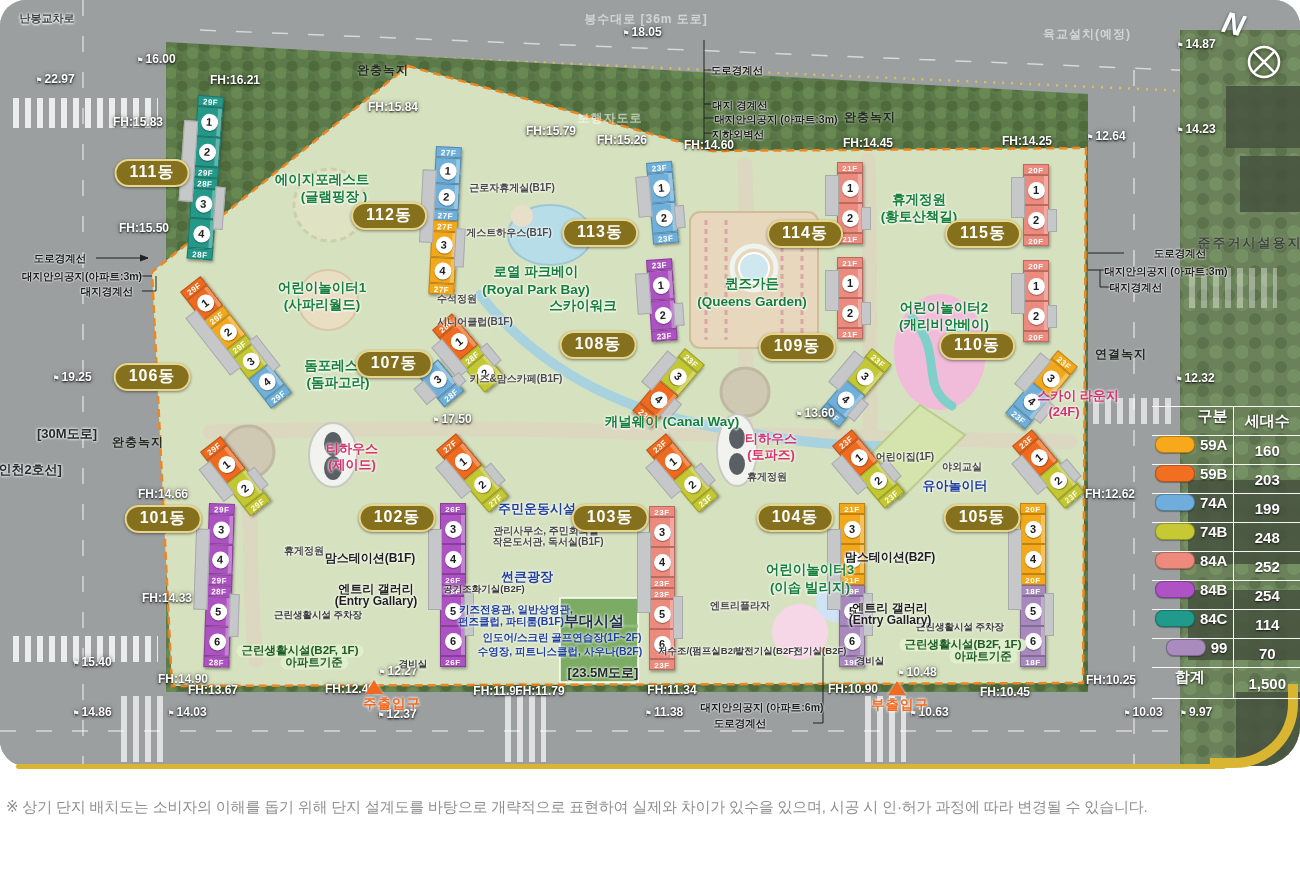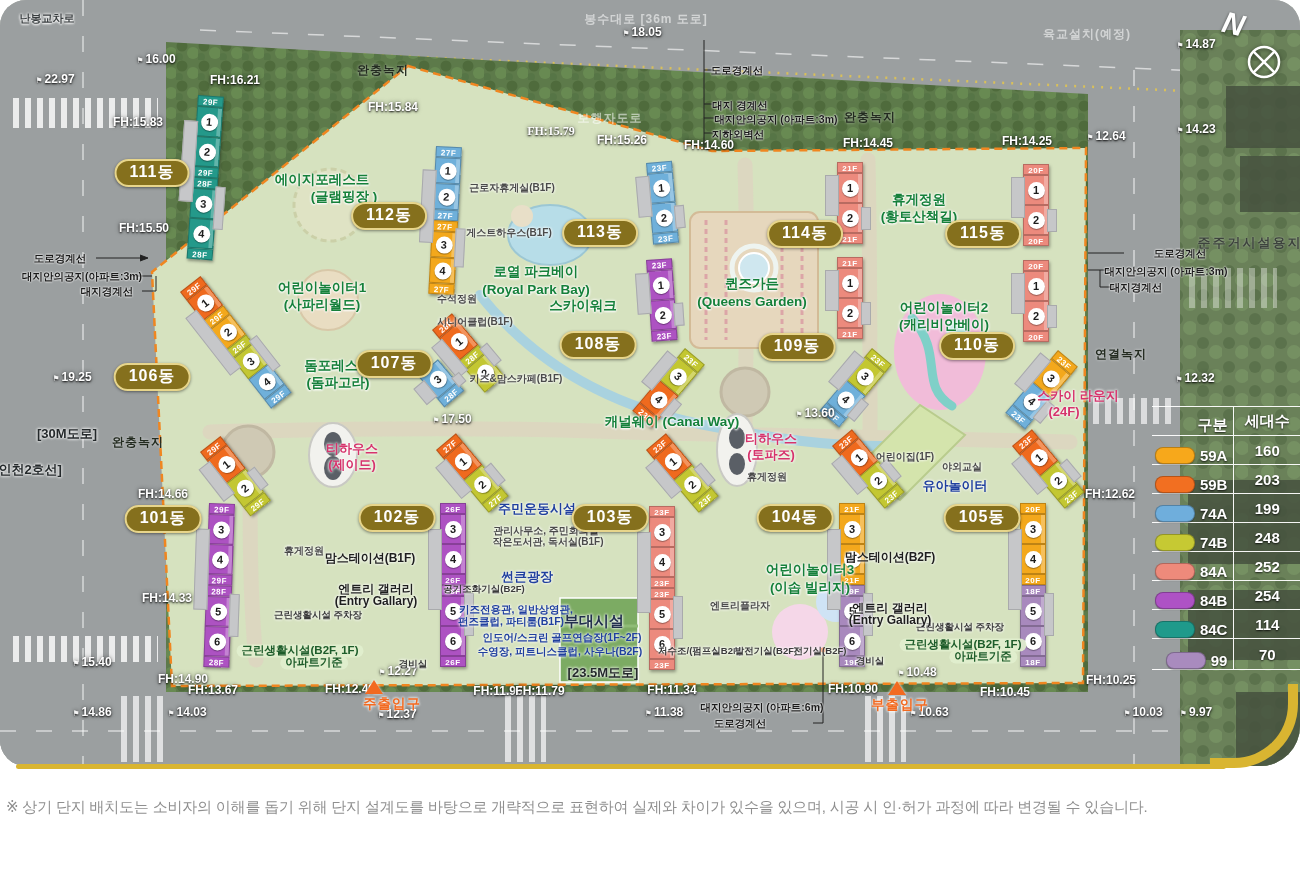--- a/index.html
+++ b/index.html
@@ -45,21 +45,21 @@
   .mass2{position:absolute;right:-8px;top:55%;width:8px;height:25%;background:#c6c7c9;border:1px solid #a9aaac;}
   .seg-u{height:30px;display:flex;align-items:center;justify-content:center;
          border:1px solid rgba(0,0,0,.22);box-sizing:border-box;
          box-shadow:inset -4px 0 0 rgba(255,255,255,.28);}
   .seg-t{height:11px;font-size:8px;font-weight:800;color:#fff;text-align:center;line-height:11px;
          border:1px solid rgba(0,0,0,.22);box-sizing:border-box;letter-spacing:.5px;}
   .num{width:17px;height:17px;border-radius:50%;background:#fff;color:#1c1c1c;font-size:11px;font-weight:800;
        display:flex;align-items:center;justify-content:center;box-shadow:0 1px 1px rgba(0,0,0,.35);}
   
   .legend{position:absolute;left:1152px;top:406px;width:148px;z-index:45;color:#fff;}
-  .lg-row{display:flex;align-items:flex-end;height:28px;border-top:1.5px solid rgba(255,255,255,.95);}
+  .lg-row{display:flex;align-items:flex-start;height:28px;border-top:1.5px solid rgba(255,255,255,.95);}
   .lg-row:last-child{border-bottom:1.5px solid rgba(255,255,255,.95);height:30px;}
   .lg-c1{width:82px;display:flex;align-items:center;justify-content:flex-end;gap:5px;padding-right:6px;box-sizing:border-box;}
   .lg-c2{width:66px;text-align:center;border-left:1.5px solid rgba(255,255,255,.95);align-self:stretch;
          display:flex;align-items:center;justify-content:center;}
   .lg-head{font-weight:800;font-size:15px;text-shadow:0 1px 2px rgba(0,0,0,.8);}
   .lg-key{font-weight:800;font-size:15px;text-shadow:0 1px 2px rgba(0,0,0,.8);}
   .lg-val{font-weight:800;font-size:15px;text-shadow:0 1px 2px rgba(0,0,0,.8);}
   .sw{width:38px;height:15px;border-radius:8px;border:1px solid rgba(0,0,0,.25);box-shadow:0 1px 1px rgba(0,0,0,.3);}
   
   .compass{position:absolute;left:1222px;top:12px;z-index:46;color:#fff;}
@@ -546,21 +546,21 @@
               <div class="num">2</div>
             </div>
             <div class="seg-t" style="background: rgb(236, 138, 125);">20F</div>
           </div>
         </div>
       <div id="label-layer">
           <span class="lb c-meas" style="left: 235px; top: 81px;">FH:16.21</span>
           <span class="lb c-meas" style="left: 393px; top: 108px;">FH:15.84</span>
           <span class="lb c-meas" style="left: 138px; top: 123px;">FH:15.83</span>
           <span class="lb c-meas" style="left: 144px; top: 229px;">FH:15.50</span>
-          <span class="lb c-meas" style="left: 551px; top: 132px; font-family: Liberation Serif, serif;">FH:15.79</span>
+          <span class="lb c-meas" style="left: 551px; top: 132px;">FH:15.79</span>
           <span class="lb c-meas" style="left: 622px; top: 141px;">FH:15.26</span>
           <span class="lb c-meas" style="left: 709px; top: 146px;">FH:14.60</span>
           <span class="lb c-meas" style="left: 868px; top: 144px;">FH:14.45</span>
           <span class="lb c-meas" style="left: 1027px; top: 142px;">FH:14.25</span>
           <span class="lb c-meas" style="left: 163px; top: 495px;">FH:14.66</span>
           <span class="lb c-meas" style="left: 167px; top: 599px;">FH:14.33</span>
           <span class="lb c-meas" style="left: 183px; top: 680px;">FH:14.90</span>
           <span class="lb c-meas" style="left: 213px; top: 691px;">FH:13.67</span>
           <span class="lb c-meas" style="left: 350px; top: 690px;">FH:12.49</span>
           <span class="lb c-meas" style="left: 498px; top: 692px;">FH:11.96</span>
@@ -608,21 +608,21 @@
           <span class="lb c-callout hal" style="left: 737px; top: 70px;">도로경계선</span>
           <span class="lb c-callout hal" style="left: 740px; top: 105px;">대지 경계선</span>
           <span class="lb c-callout hal" style="left: 776px; top: 119px;">대지안의공지 (아파트:3m)</span>
           <span class="lb c-callout hal" style="left: 738px; top: 134px;">지하외벽선</span>
           <span class="lb c-callout hal" style="left: 1180px; top: 253px;">도로경계선</span>
           <span class="lb c-callout hal" style="left: 1166px; top: 271px;">대지안의공지 (아파트:3m)</span>
           <span class="lb c-callout hal" style="left: 1136px; top: 287px;">대지경계선</span>
           <span class="lb c-callout hal" style="left: 762px; top: 707px;">대지안의공지 (아파트:6m)</span>
           <span class="lb c-callout hal" style="left: 740px; top: 723px;">도로경계선</span>
           <span class="lb c-fac hal" style="left: 322px; top: 180px;">에이지포레스트</span>
-          <span class="lb c-fac hal" style="left: 320px; top: 197px; padding-left: 48px;">(글램핑장 )</span>
+          <span class="lb c-fac hal" style="left: 310px; top: 197px; padding-left: 48px;">(글램핑장 )</span>
           <span class="lb c-fac hal" style="left: 322px; top: 288px;">어린이놀이터1</span>
           <span class="lb c-fac hal" style="left: 322px; top: 305px;">(사파리월드)</span>
           <span class="lb c-fac hal" style="left: 338px; top: 366px;">돔포레스트</span>
           <span class="lb c-fac hal" style="left: 338px; top: 383px;">(돔파고라)</span>
           <span class="lb c-fac hal" style="left: 536px; top: 272px;">로열 파크베이</span>
           <span class="lb c-fac hal" style="left: 536px; top: 290px;">(Royal Park Bay)</span>
           <span class="lb c-fac hal" style="left: 583px; top: 306px;">스카이워크</span>
           <span class="lb c-fac hal" style="left: 672px; top: 422px;">캐널웨이 (Canal Way)</span>
           <span class="lb c-fac hal" style="left: 752px; top: 284px;">퀸즈가든</span>
           <span class="lb c-fac hal" style="left: 752px; top: 302px;">(Queens Garden)</span>
@@ -752,20 +752,28 @@
           </div>
           <div class="lg-row">
             <div class="lg-c1">
               <div class="sw" style="background: rgb(169, 139, 190);"></div>
               <span class="lg-key">99</span>
             </div>
             <div class="lg-c2">
               <span class="lg-val">70</span>
             </div>
           </div>
+          <div class="lg-row">
+            <div class="lg-c1" style="justify-content: center;">
+              <span class="lg-key">합계</span>
+            </div>
+            <div class="lg-c2">
+              <span class="lg-val">1,500</span>
+            </div>
+          </div>
         </div>
 
       <div class="compass">
         <span class="n">N</span>
         <svg width="40" height="40">
           <circle cx="20" cy="20" r="15" fill="none" stroke="#fff" stroke-width="2.5"></circle>
           <line x1="9.4" y1="9.4" x2="30.6" y2="30.6" stroke="#fff" stroke-width="2.5"></line>
           <line x1="30.6" y1="9.4" x2="9.4" y2="30.6" stroke="#fff" stroke-width="2.5"></line>
         </svg>
       </div>

